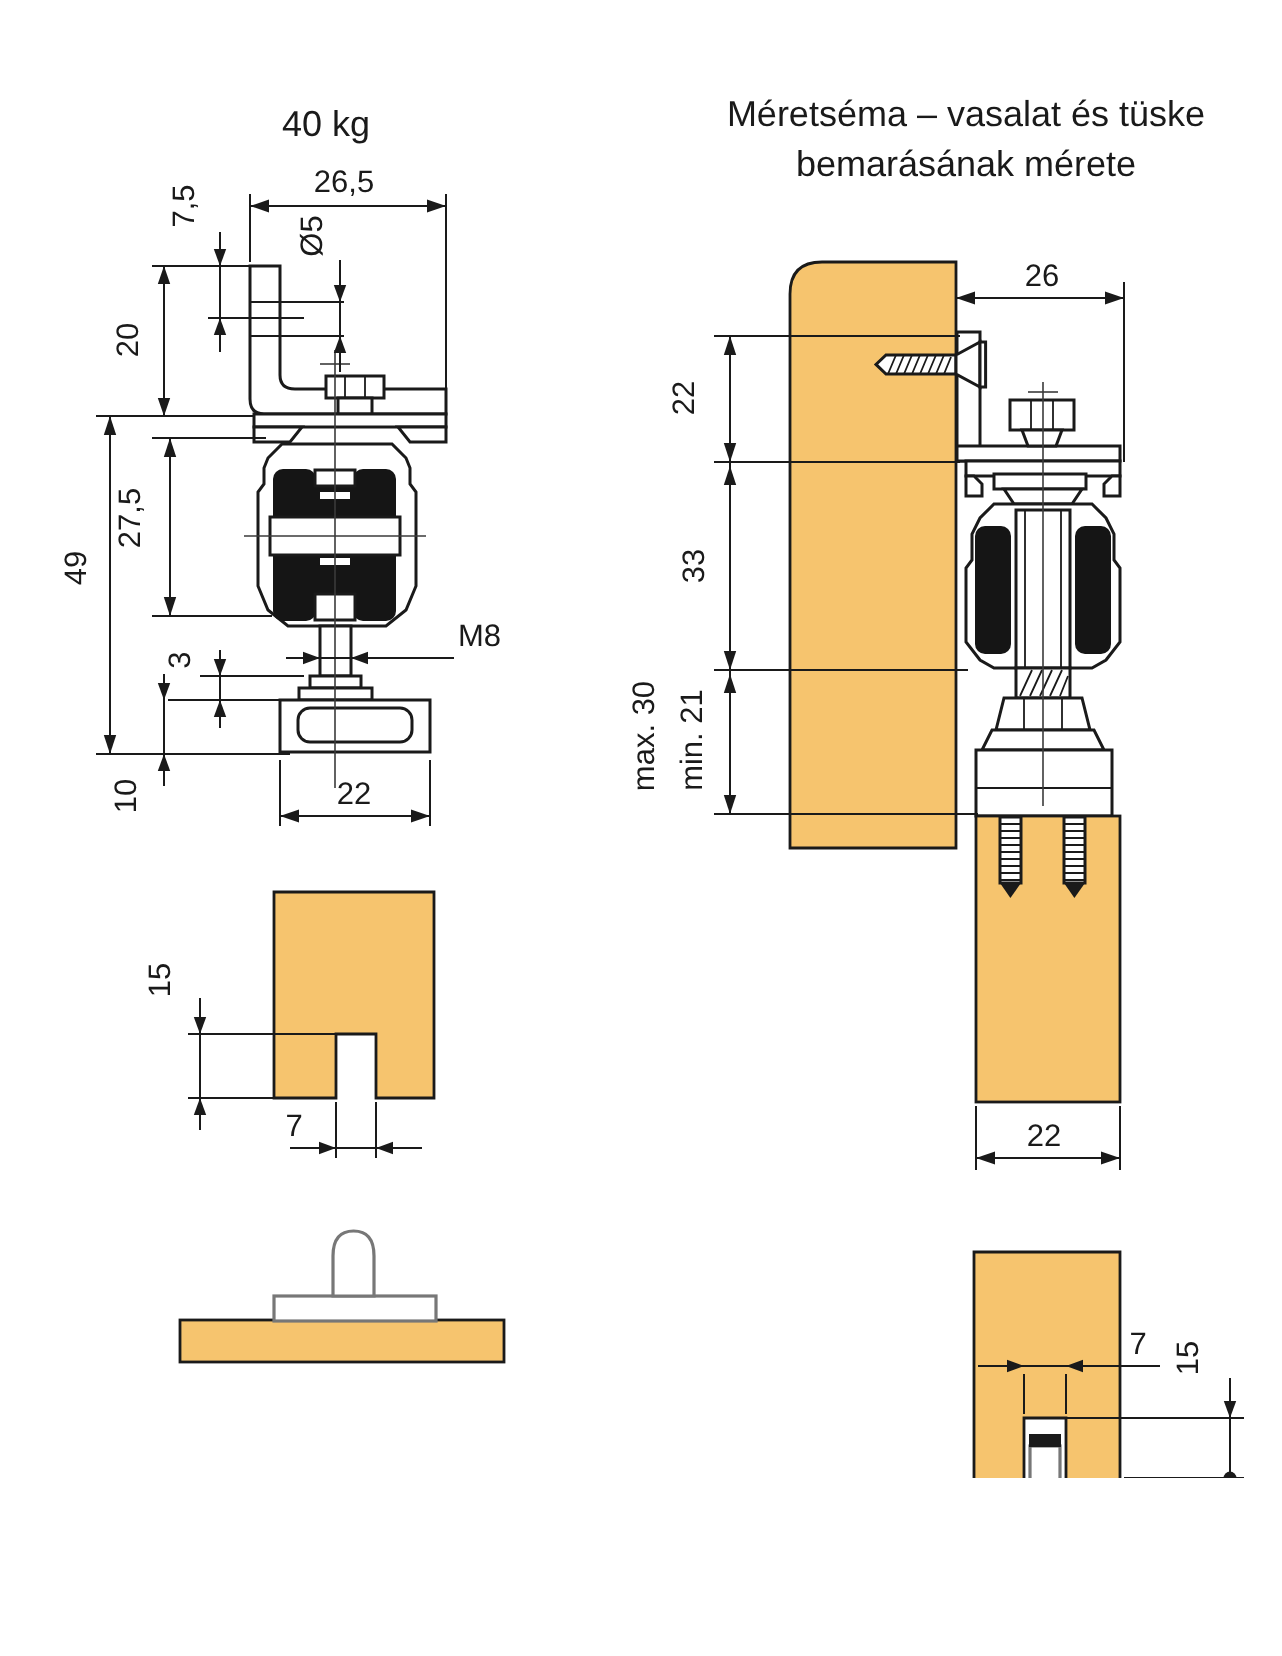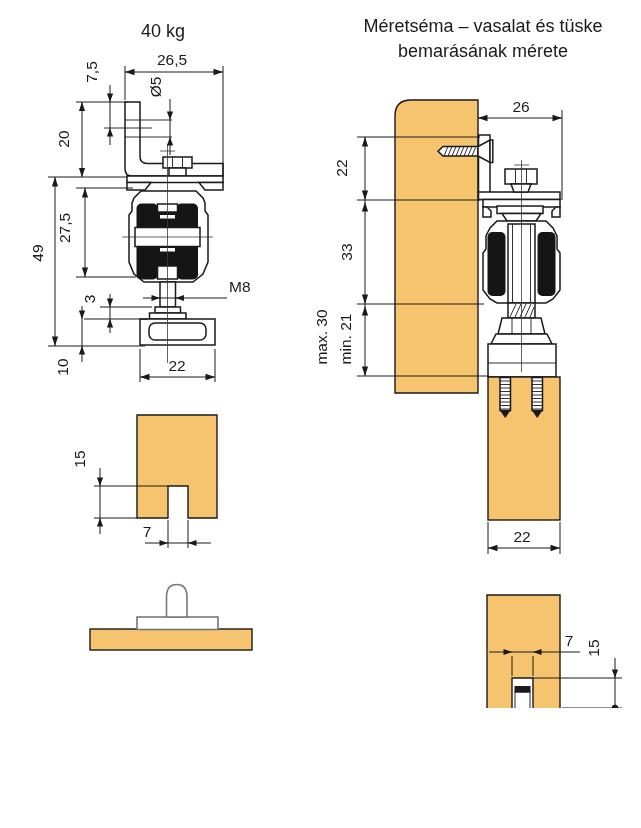--- a/index.html
+++ b/index.html
@@ -1,17 +1,17 @@
 <!DOCTYPE html>
 <html><head>
 <meta charset="utf-8">
 <style>
   html,body{margin:0;padding:0;background:#fff;}
   .page{position:relative;width:641px;height:708px;background:#fff;overflow:hidden;
-        font-family:"Liberation Sans",sans-serif;}
+        font-family:"Liberation Sans",sans-serif;margin-top:31px;}
   svg{display:block;}
   svg text{font-family:"Liberation Sans",sans-serif;fill:#1a1a1a;}
   .title{font-size:18px;}
   .dim{font-size:15.5px;}
   .dl{stroke:#1a1a1a;stroke-width:1;fill:none;}
   .cl{stroke:#3a3a3a;stroke-width:0.8;fill:none;}
   .arr{fill:#1a1a1a;stroke:none;}
   .ol{fill:#ffffff;stroke:#1a1a1a;stroke-width:1.5;}
   .thin{stroke:#1a1a1a;stroke-width:0.9;fill:none;}
   .gray{fill:#ffffff;stroke:#777777;stroke-width:1.6;}

